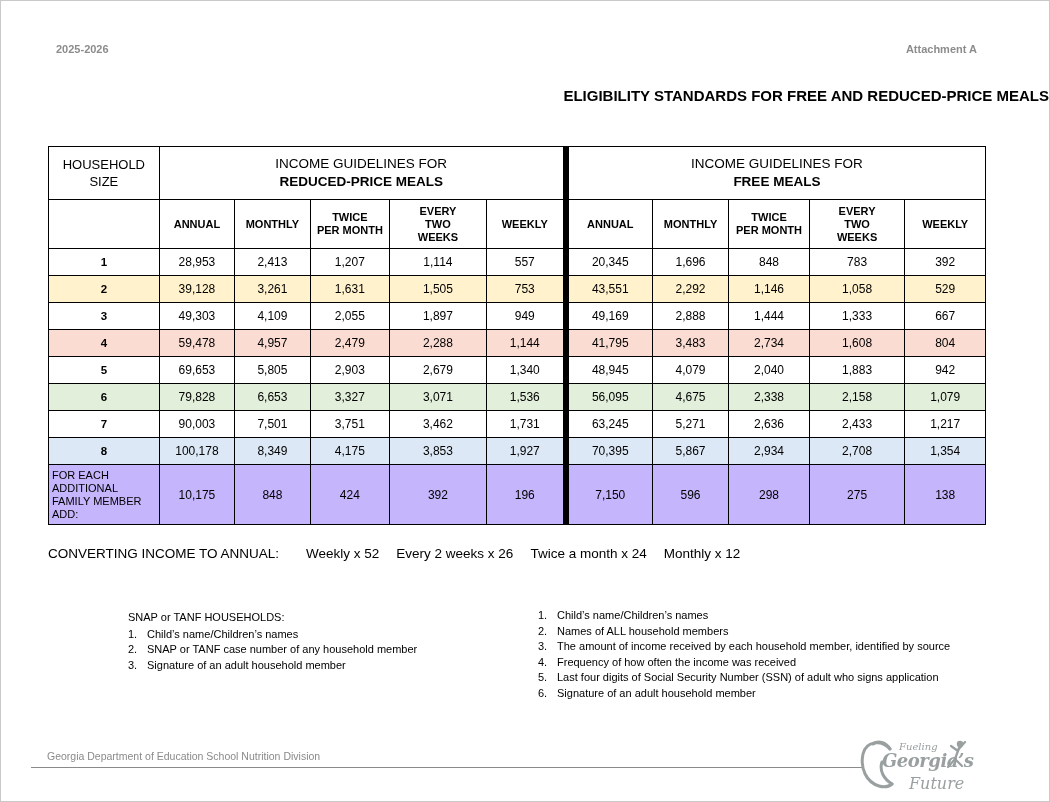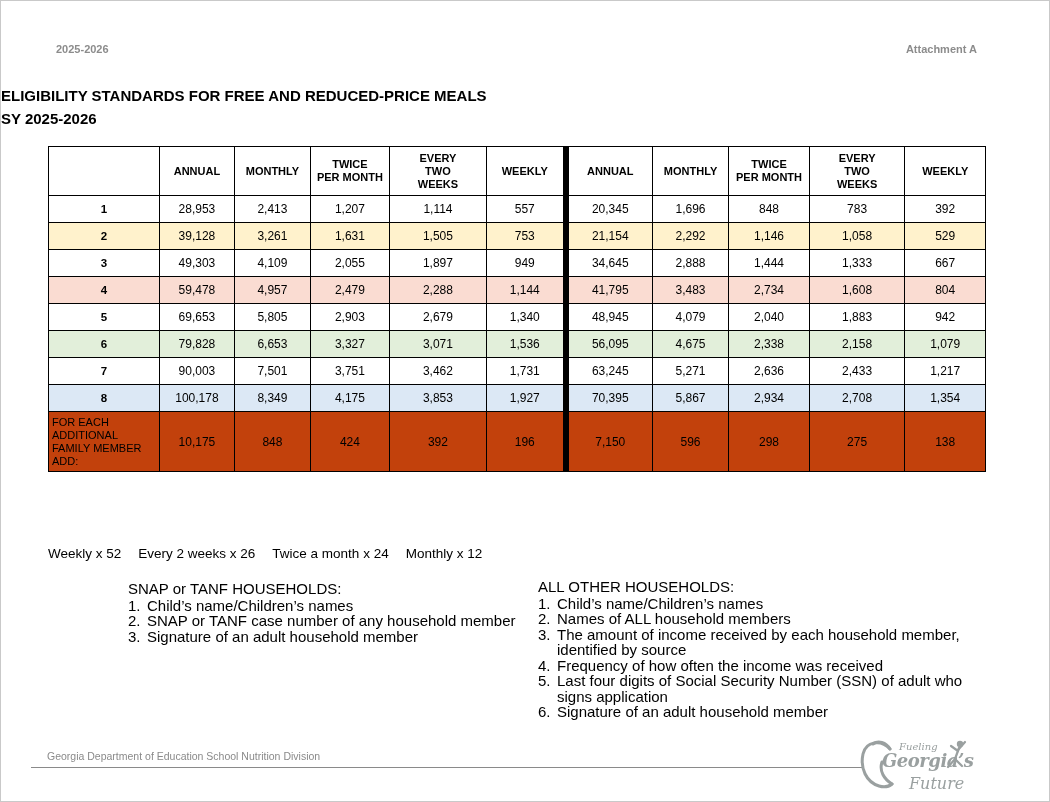--- a/index.html
+++ b/index.html
@@ -9,21 +9,21 @@
     font-family:"Liberation Sans", sans-serif; color:#000;
   }
 
   
   .hdr { position:absolute; top:42px; font-size:11px; font-weight:bold; color:#8c8c8c; }
   .hdr-left   { left:55px; }
   .hdr-center { left:0; right:0; text-align:center; }
   .hdr-right  { right:72px; }
 
   
-  .title { position:absolute; top:83px; left:0; right:0; text-align:left;
+  .title { position:absolute; top:83px; left:0; right:0; text-align:right;
            font-size:15px; font-weight:bold; line-height:23px; color:#000; }
 
   
   .meals-table { position:absolute; top:145px; left:47px; width:938px;
                  border-collapse:collapse; table-layout:fixed; }
   .meals-table td { border:1px solid #000; text-align:center; vertical-align:middle; padding:0; }
   .row-group td { height:52px; }
   .corner-cell { font-size:13px; line-height:17px; white-space:pre-line; }
   .group-cell  { font-size:13.5px; line-height:18px; }
   .group-line2 { font-weight:bold; }
@@ -35,21 +35,21 @@
   .label-cell { font-size:11px; line-height:13px; text-align:left !important;
                 padding:2px 3px !important; white-space:pre-line; }
   .divider { border-left:6px solid #000 !important; }
 
   
   .converting { position:absolute; top:545px; left:47px; font-size:13.5px;
                 display:flex; gap:17px; white-space:nowrap; }
   .converting .conv-label { margin-right:10px; }
 
   
-  .req-list { position:absolute; font-size:15px; line-height:15.5px; }
+  .req-list { position:absolute; font-size:11px; line-height:15.5px;margin-top:29px; }
   .req-snap  { left:127px; top:580px; width:412px; }
   .req-other { left:537px; top:578px; width:450px; }
   .list-title { margin-bottom:1px; }
   .req-list ol { margin:0; padding:0; list-style:none; }
   .req-list li { display:flex; }
   .li-num { width:19px; flex:none; }
   .li-txt { flex:1; }
 
   
   .footer-text { position:absolute; left:33px; top:749px; font-size:10.5px; color:#8a8a8a;margin-left:13px; }
@@ -67,38 +67,49 @@
 </head>
 <body>
 
 <div class="page">
 
   <div class="hdr hdr-left">2025-2026</div>
   <div class="hdr hdr-right">Attachment A</div>
 
   <div class="title">
     <div>ELIGIBILITY STANDARDS FOR FREE AND REDUCED-PRICE MEALS</div>
-    <div>SY 2025-2026</div>
   </div>
 
   <table class="meals-table">
     <colgroup>
       <col style="width:110px">
         <col style="width:75px">
         <col style="width:75px">
       <col style="width:79px">
         <col style="width:96px">
         <col style="width:79px">
       <col style="width:86px">
         <col style="width:76px">
         <col style="width:80px">
       <col style="width:95px">
         <col style="width:80px">
     </colgroup>
     <thead>
+      <tr class="row-group">
+        <td class="corner-cell">HOUSEHOLD
+SIZE</td>
+        <td class="group-cell" colspan="5">
+          <div>INCOME GUIDELINES FOR</div>
+          <div class="group-line2">REDUCED-PRICE MEALS</div>
+        </td>
+        <td class="group-cell divider" colspan="5">
+          <div>INCOME GUIDELINES FOR</div>
+          <div class="group-line2">FREE MEALS</div>
+        </td>
+      </tr>
       <tr class="row-subhdr">
         <td></td>
         <td>ANNUAL</td>
         <td>MONTHLY</td>
         <td>TWICE
 PER MONTH</td>
         <td>EVERY
 TWO
 WEEKS</td>
         <td>WEEKLY</td>
@@ -126,34 +137,34 @@
           <td class="num-cell">783</td>
           <td class="num-cell">392</td>
         </tr>
         <tr style="background: rgb(255, 242, 204);">
           <td class="size-cell">2</td>
           <td class="num-cell">39,128</td>
           <td class="num-cell">3,261</td>
           <td class="num-cell">1,631</td>
           <td class="num-cell">1,505</td>
           <td class="num-cell">753</td>
-          <td class="num-cell divider">21,154</td>
+          <td class="num-cell divider">43,551</td>
           <td class="num-cell">2,292</td>
           <td class="num-cell">1,146</td>
           <td class="num-cell">1,058</td>
           <td class="num-cell">529</td>
         </tr>
         <tr style="background: rgb(255, 255, 255);">
           <td class="size-cell">3</td>
           <td class="num-cell">49,303</td>
           <td class="num-cell">4,109</td>
           <td class="num-cell">2,055</td>
           <td class="num-cell">1,897</td>
           <td class="num-cell">949</td>
-          <td class="num-cell divider">34,645</td>
+          <td class="num-cell divider">49,169</td>
           <td class="num-cell">2,888</td>
           <td class="num-cell">1,444</td>
           <td class="num-cell">1,333</td>
           <td class="num-cell">667</td>
         </tr>
         <tr style="background: rgb(250, 220, 210);">
           <td class="size-cell">4</td>
           <td class="num-cell">59,478</td>
           <td class="num-cell">4,957</td>
           <td class="num-cell">2,479</td>
@@ -210,40 +221,41 @@
           <td class="num-cell">8,349</td>
           <td class="num-cell">4,175</td>
           <td class="num-cell">3,853</td>
           <td class="num-cell">1,927</td>
           <td class="num-cell divider">70,395</td>
           <td class="num-cell">5,867</td>
           <td class="num-cell">2,934</td>
           <td class="num-cell">2,708</td>
           <td class="num-cell">1,354</td>
         </tr>
-        <tr class="tall" style="background: #c2410c;">
+        <tr class="tall" style="background: #c4b5fd;">
           <td class="label-cell">FOR EACH
 ADDITIONAL
 FAMILY MEMBER
 ADD:</td>
           <td class="num-cell">10,175</td>
           <td class="num-cell">848</td>
           <td class="num-cell">424</td>
           <td class="num-cell">392</td>
           <td class="num-cell">196</td>
           <td class="num-cell divider">7,150</td>
           <td class="num-cell">596</td>
           <td class="num-cell">298</td>
           <td class="num-cell">275</td>
           <td class="num-cell">138</td>
         </tr>
       </tbody>
   </table>
 
   <div class="converting">
+    <span class="conv-label">CONVERTING INCOME TO ANNUAL:</span>
   <span>Weekly x 52</span>
       <span>Every 2 weeks x 26</span>
       <span>Twice a month x 24</span>
       <span>Monthly x 12</span>
     </div>
 
   <div class="req-list req-snap">
     <div class="list-title">SNAP or TANF HOUSEHOLDS:</div>
     <ol>
         <li>
@@ -255,21 +267,20 @@
           <span class="li-txt">SNAP or TANF case number of any household member</span>
         </li>
         <li>
           <span class="li-num">3.</span>
           <span class="li-txt">Signature of an adult household member</span>
         </li>
       </ol>
   </div>
 
   <div class="req-list req-other">
-    <div class="list-title">ALL OTHER HOUSEHOLDS:</div>
     <ol>
         <li>
           <span class="li-num">1.</span>
           <span class="li-txt">Child’s name/Children’s names</span>
         </li>
         <li>
           <span class="li-num">2.</span>
           <span class="li-txt">Names of ALL household members</span>
         </li>
         <li>

